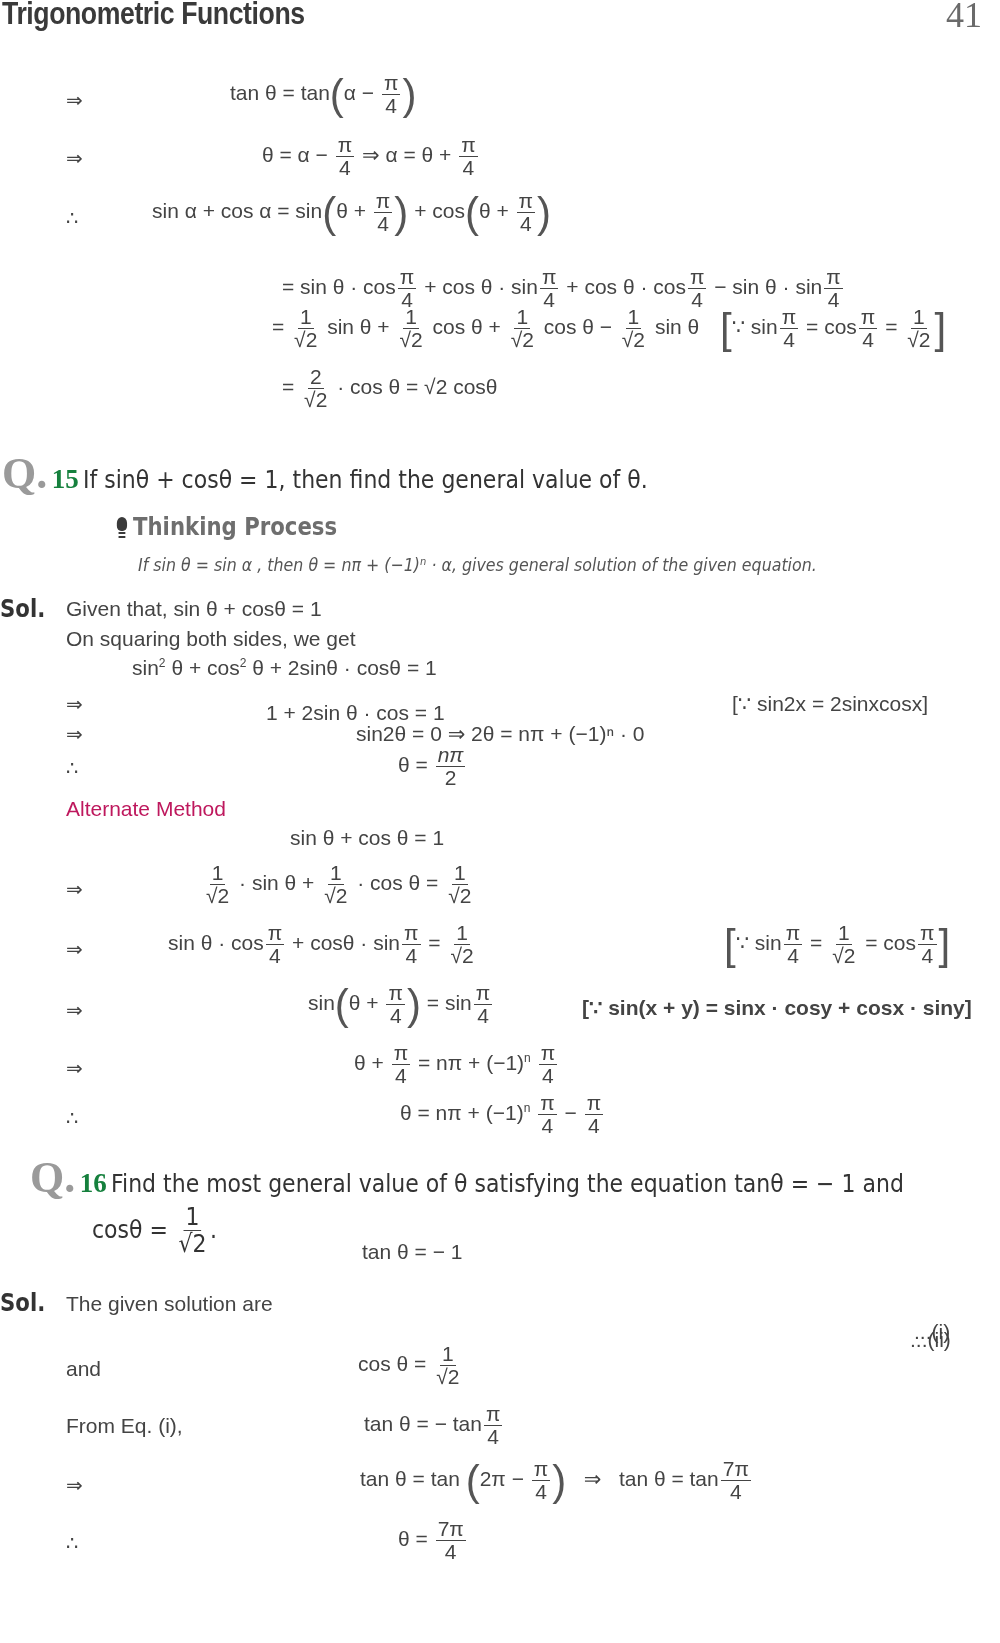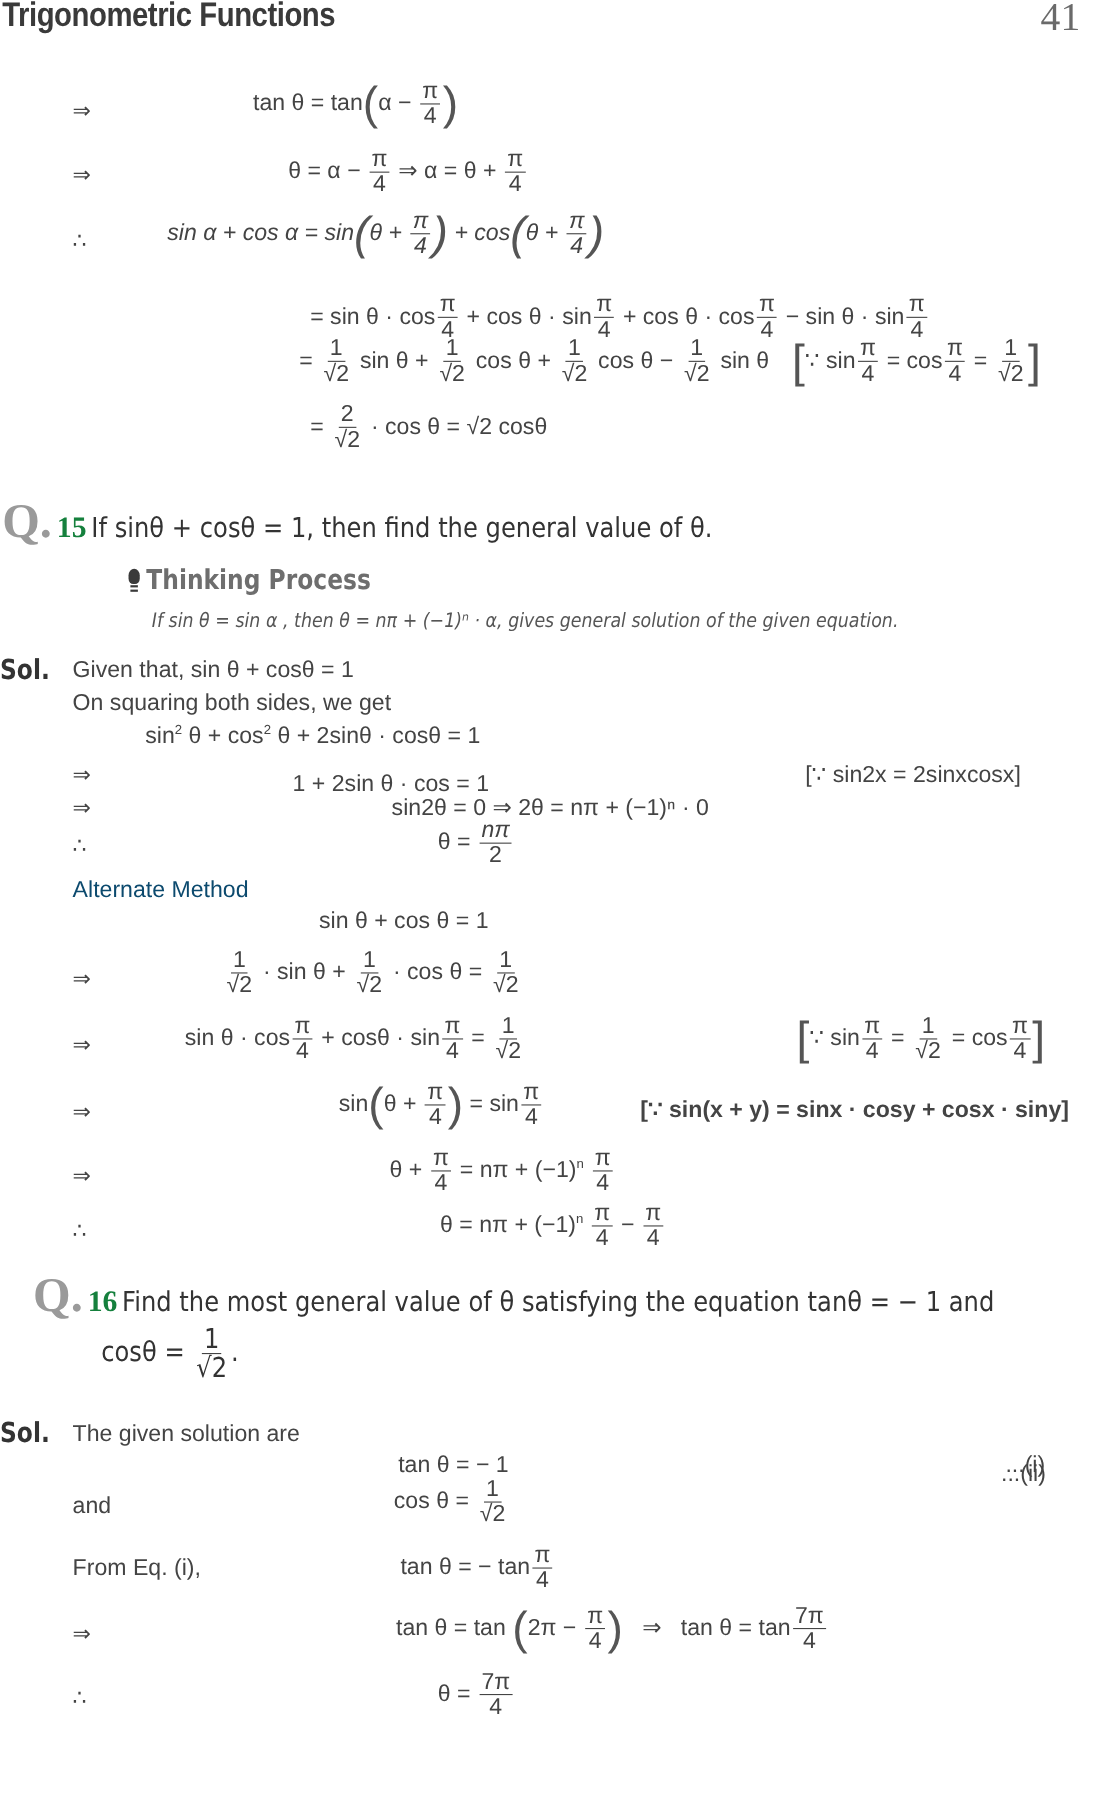--- a/index.html
+++ b/index.html
@@ -16,21 +16,21 @@
   .big { font-size:42px; font-weight:100; vertical-align:middle; color:#555; line-height:1; }
   .qlabel { font-family:"Liberation Serif", serif; font-size:44px; font-weight:bold; color:#9a9a9a; }
   .qnum { font-family:"Liberation Serif", serif; font-size:27px; font-weight:bold; color:#15803d; }
   .qtext { font-family:"DejaVu Sans", sans-serif; font-size:25px; color:#333; transform:scaleX(0.88); transform-origin:left center; display:inline-block; }
   .sol { font-family:"DejaVu Sans", sans-serif; font-size:25px; font-weight:bold; color:#333; transform:scaleX(0.85); transform-origin:left top; }
   .tp-title { font-family:"DejaVu Sans", sans-serif; font-size:25px; font-weight:bold; color:#6e6e6e; transform:scaleX(0.85); transform-origin:left top; }
   .tp-text { font-family:"DejaVu Sans", sans-serif; font-size:18px; font-style:italic; color:#555; transform:scaleX(0.88); transform-origin:left top; }
   .bulb { display:inline-block; width:14px; height:22px; position:relative; vertical-align:middle; margin-right:6px; }
   .bulb::before { content:""; position:absolute; left:1px; top:0; width:12px; height:14px; border-radius:6px 6px 5px 5px; background:#3a3a3a; }
   .bulb::after { content:""; position:absolute; left:3px; top:15px; width:8px; height:6px; border-top:2px solid #3a3a3a; border-bottom:2px solid #3a3a3a; box-sizing:border-box; }
-  .alt { font-family:"Liberation Sans", sans-serif; font-size:21px; color:#0c4a6e; }
+  .alt { font-family:"Liberation Sans", sans-serif; font-size:21px; color:#be185d; }
   sup { font-size:12px; }
 </style>
 </head>
 <body>
 
 <div class="abs hdr-title">Trigonometric Functions</div>
 <div class="abs hdr-page">41</div>
 
 <div>
   <div class="abs sym" style="left:66px;top:88px;">⇒</div>
@@ -46,21 +46,21 @@
     θ = α − <span class="frac">
         <span class="num">π</span>
         <span class="den">4</span>
       </span> ⇒ α = θ + <span class="frac">
         <span class="num">π</span>
         <span class="den">4</span>
       </span>
   </div>
 
   <div class="abs sym" style="left:66px;top:206px;">∴</div>
-  <div class="abs math" style="left:152px;top:190px;font-style:italic;">
+  <div class="abs math" style="left:152px;top:190px;">
     sin α + cos α = sin<span class="big">(</span>θ + <span class="frac">
         <span class="num">π</span>
         <span class="den">4</span>
       </span><span class="big">)</span> + cos<span class="big">(</span>θ + <span class="frac">
         <span class="num">π</span>
         <span class="den">4</span>
       </span><span class="big">)</span>
   </div>
 
   <div class="abs math" style="left:282px;top:266px;">
@@ -236,21 +236,21 @@
   <div class="abs qtext" style="left:92px;top:1204px;">
     cosθ = <span class="frac">
         <span class="num">1</span>
         <span class="den">√2</span>
       </span>.
   </div>
 
   <div class="abs sol" style="left:0px;top:1288px;">Sol.</div>
   <div class="abs math" style="left:66px;top:1292px;">The given solution are</div>
 
-  <div class="abs math" style="left:362px;top:1320px;">tan θ = − 1</div>
+  <div class="abs math" style="left:362px;top:1240px;">tan θ = − 1</div>
   <div class="abs math" style="left:914px;top:1320px;">...(i)</div>
 
   <div class="abs math" style="left:66px;top:1357px;">and</div>
   <div class="abs math" style="left:358px;top:1343px;text-align:right;">
     cos θ = <span class="frac">
         <span class="num">1</span>
         <span class="den">√2</span>
       </span>
   </div>
   <div class="abs math" style="left:910px;top:1328px;">...(ii)</div>

